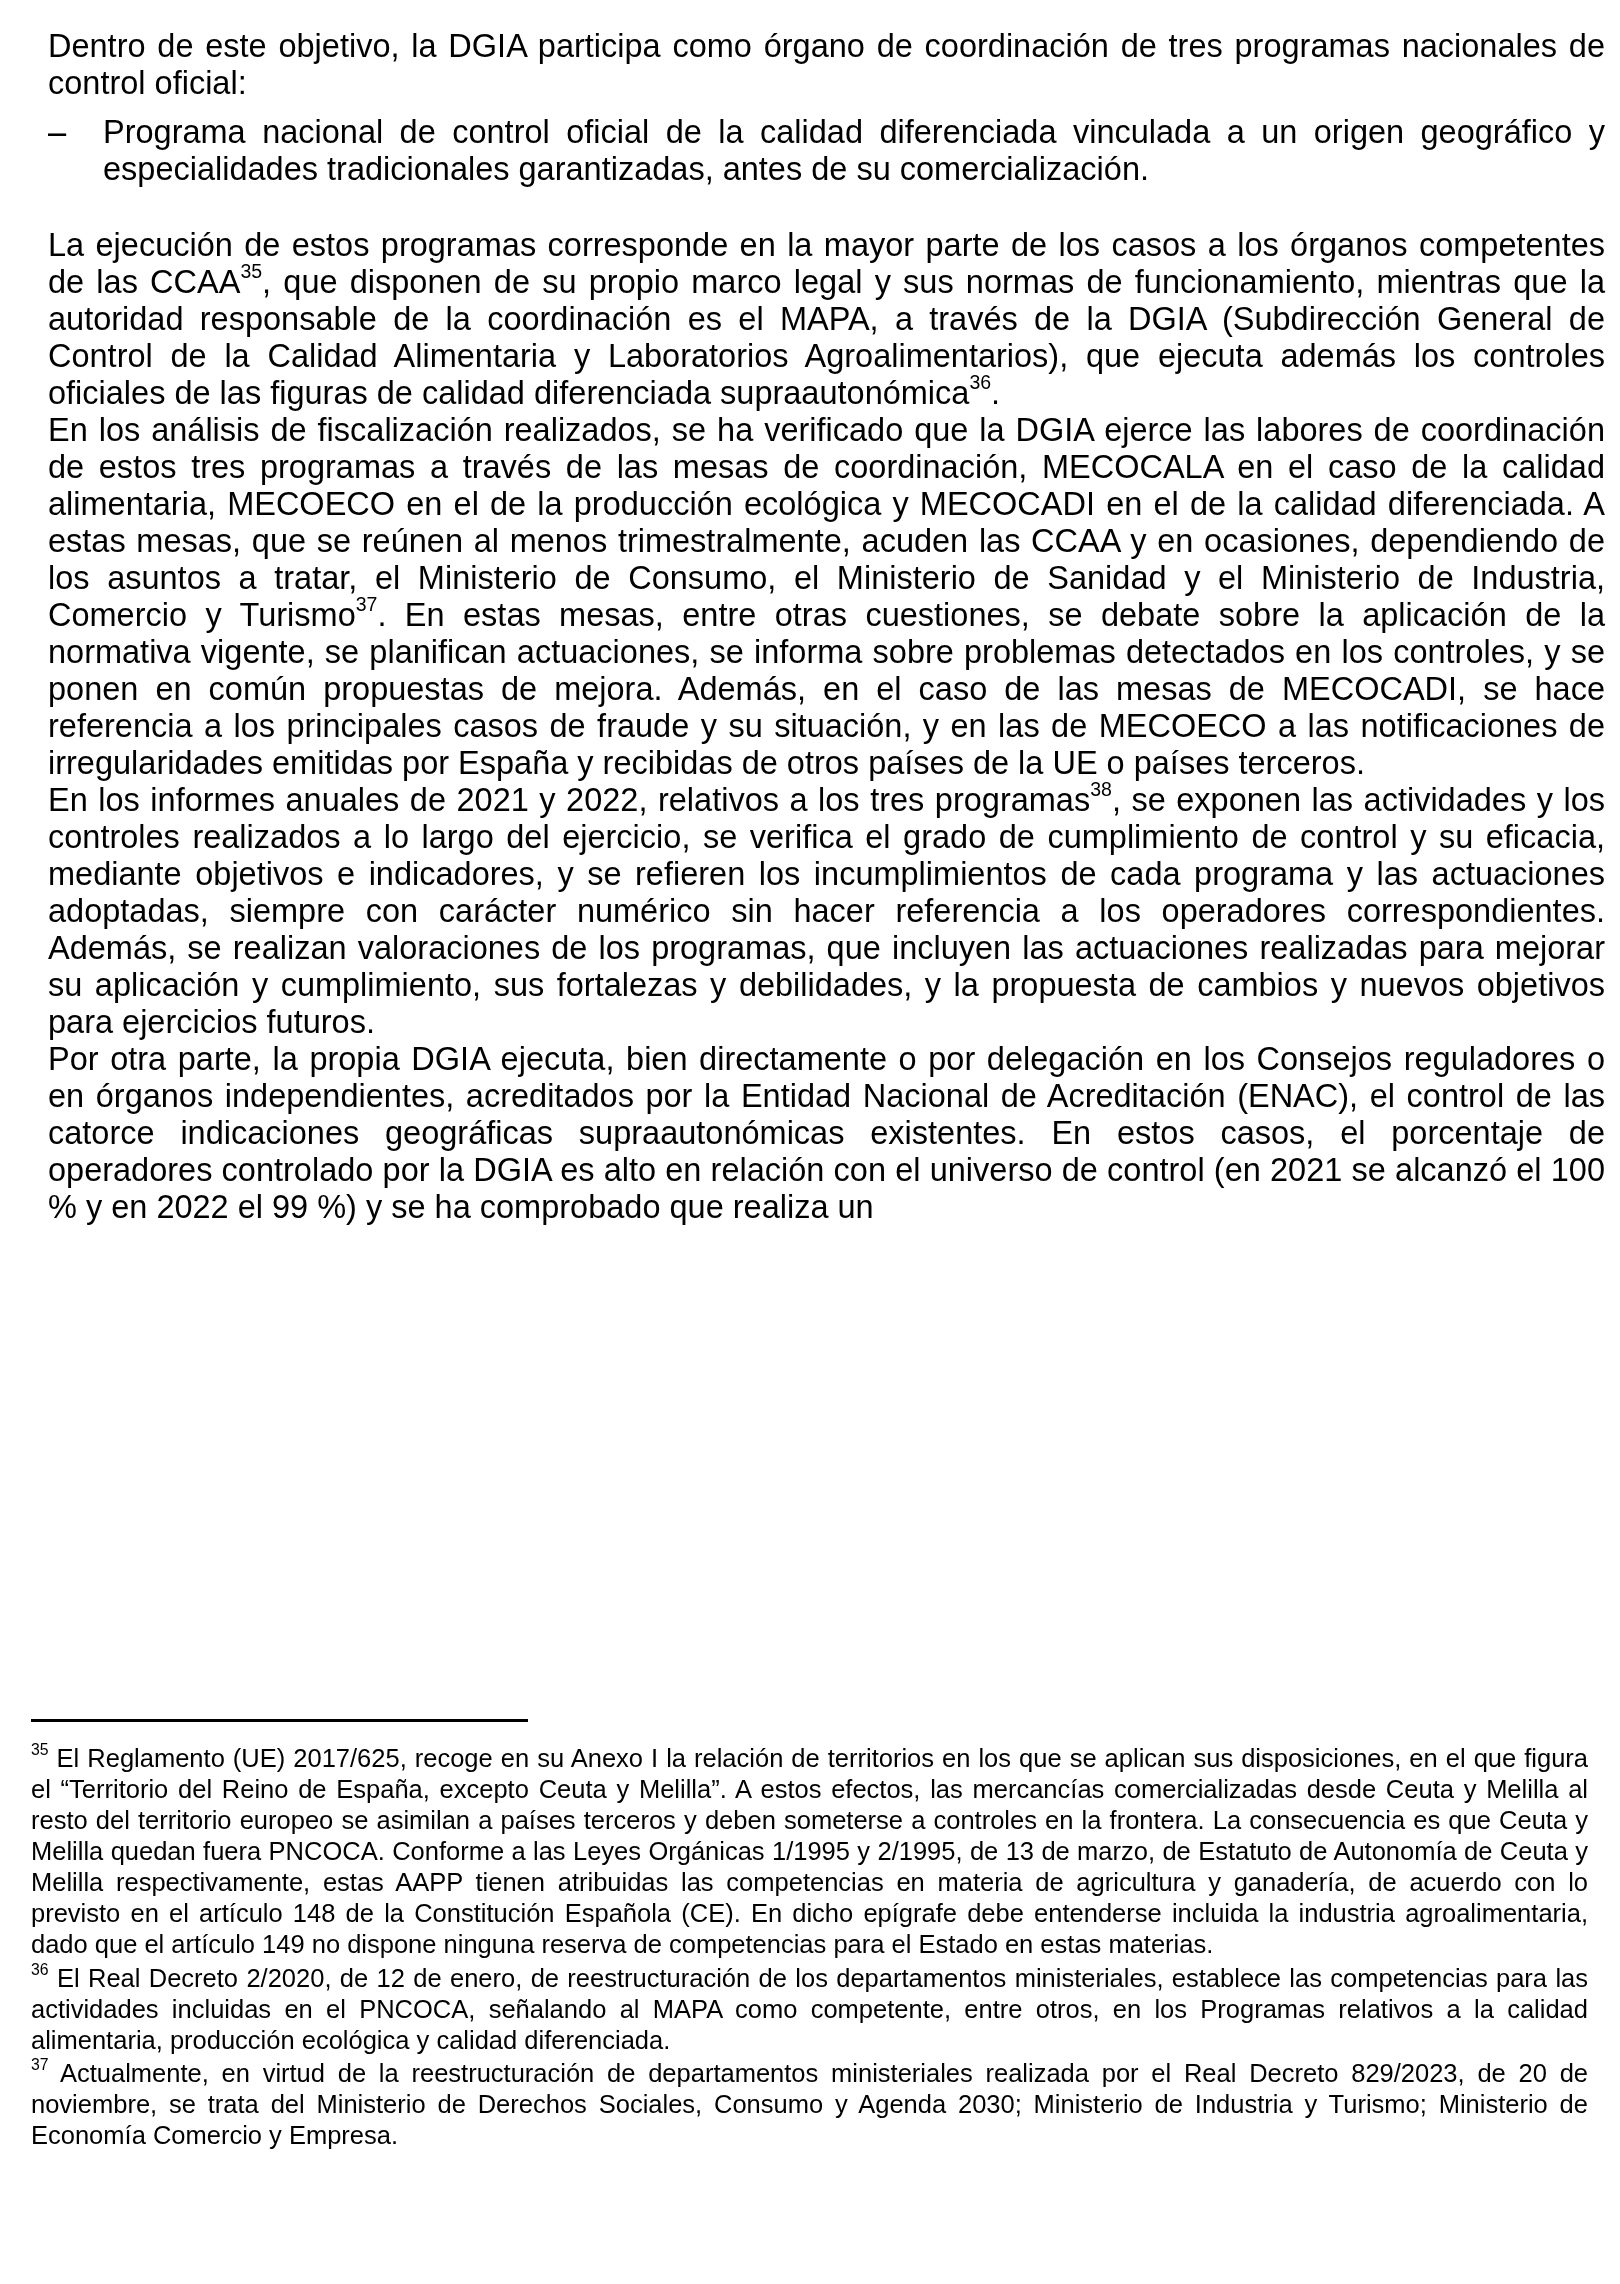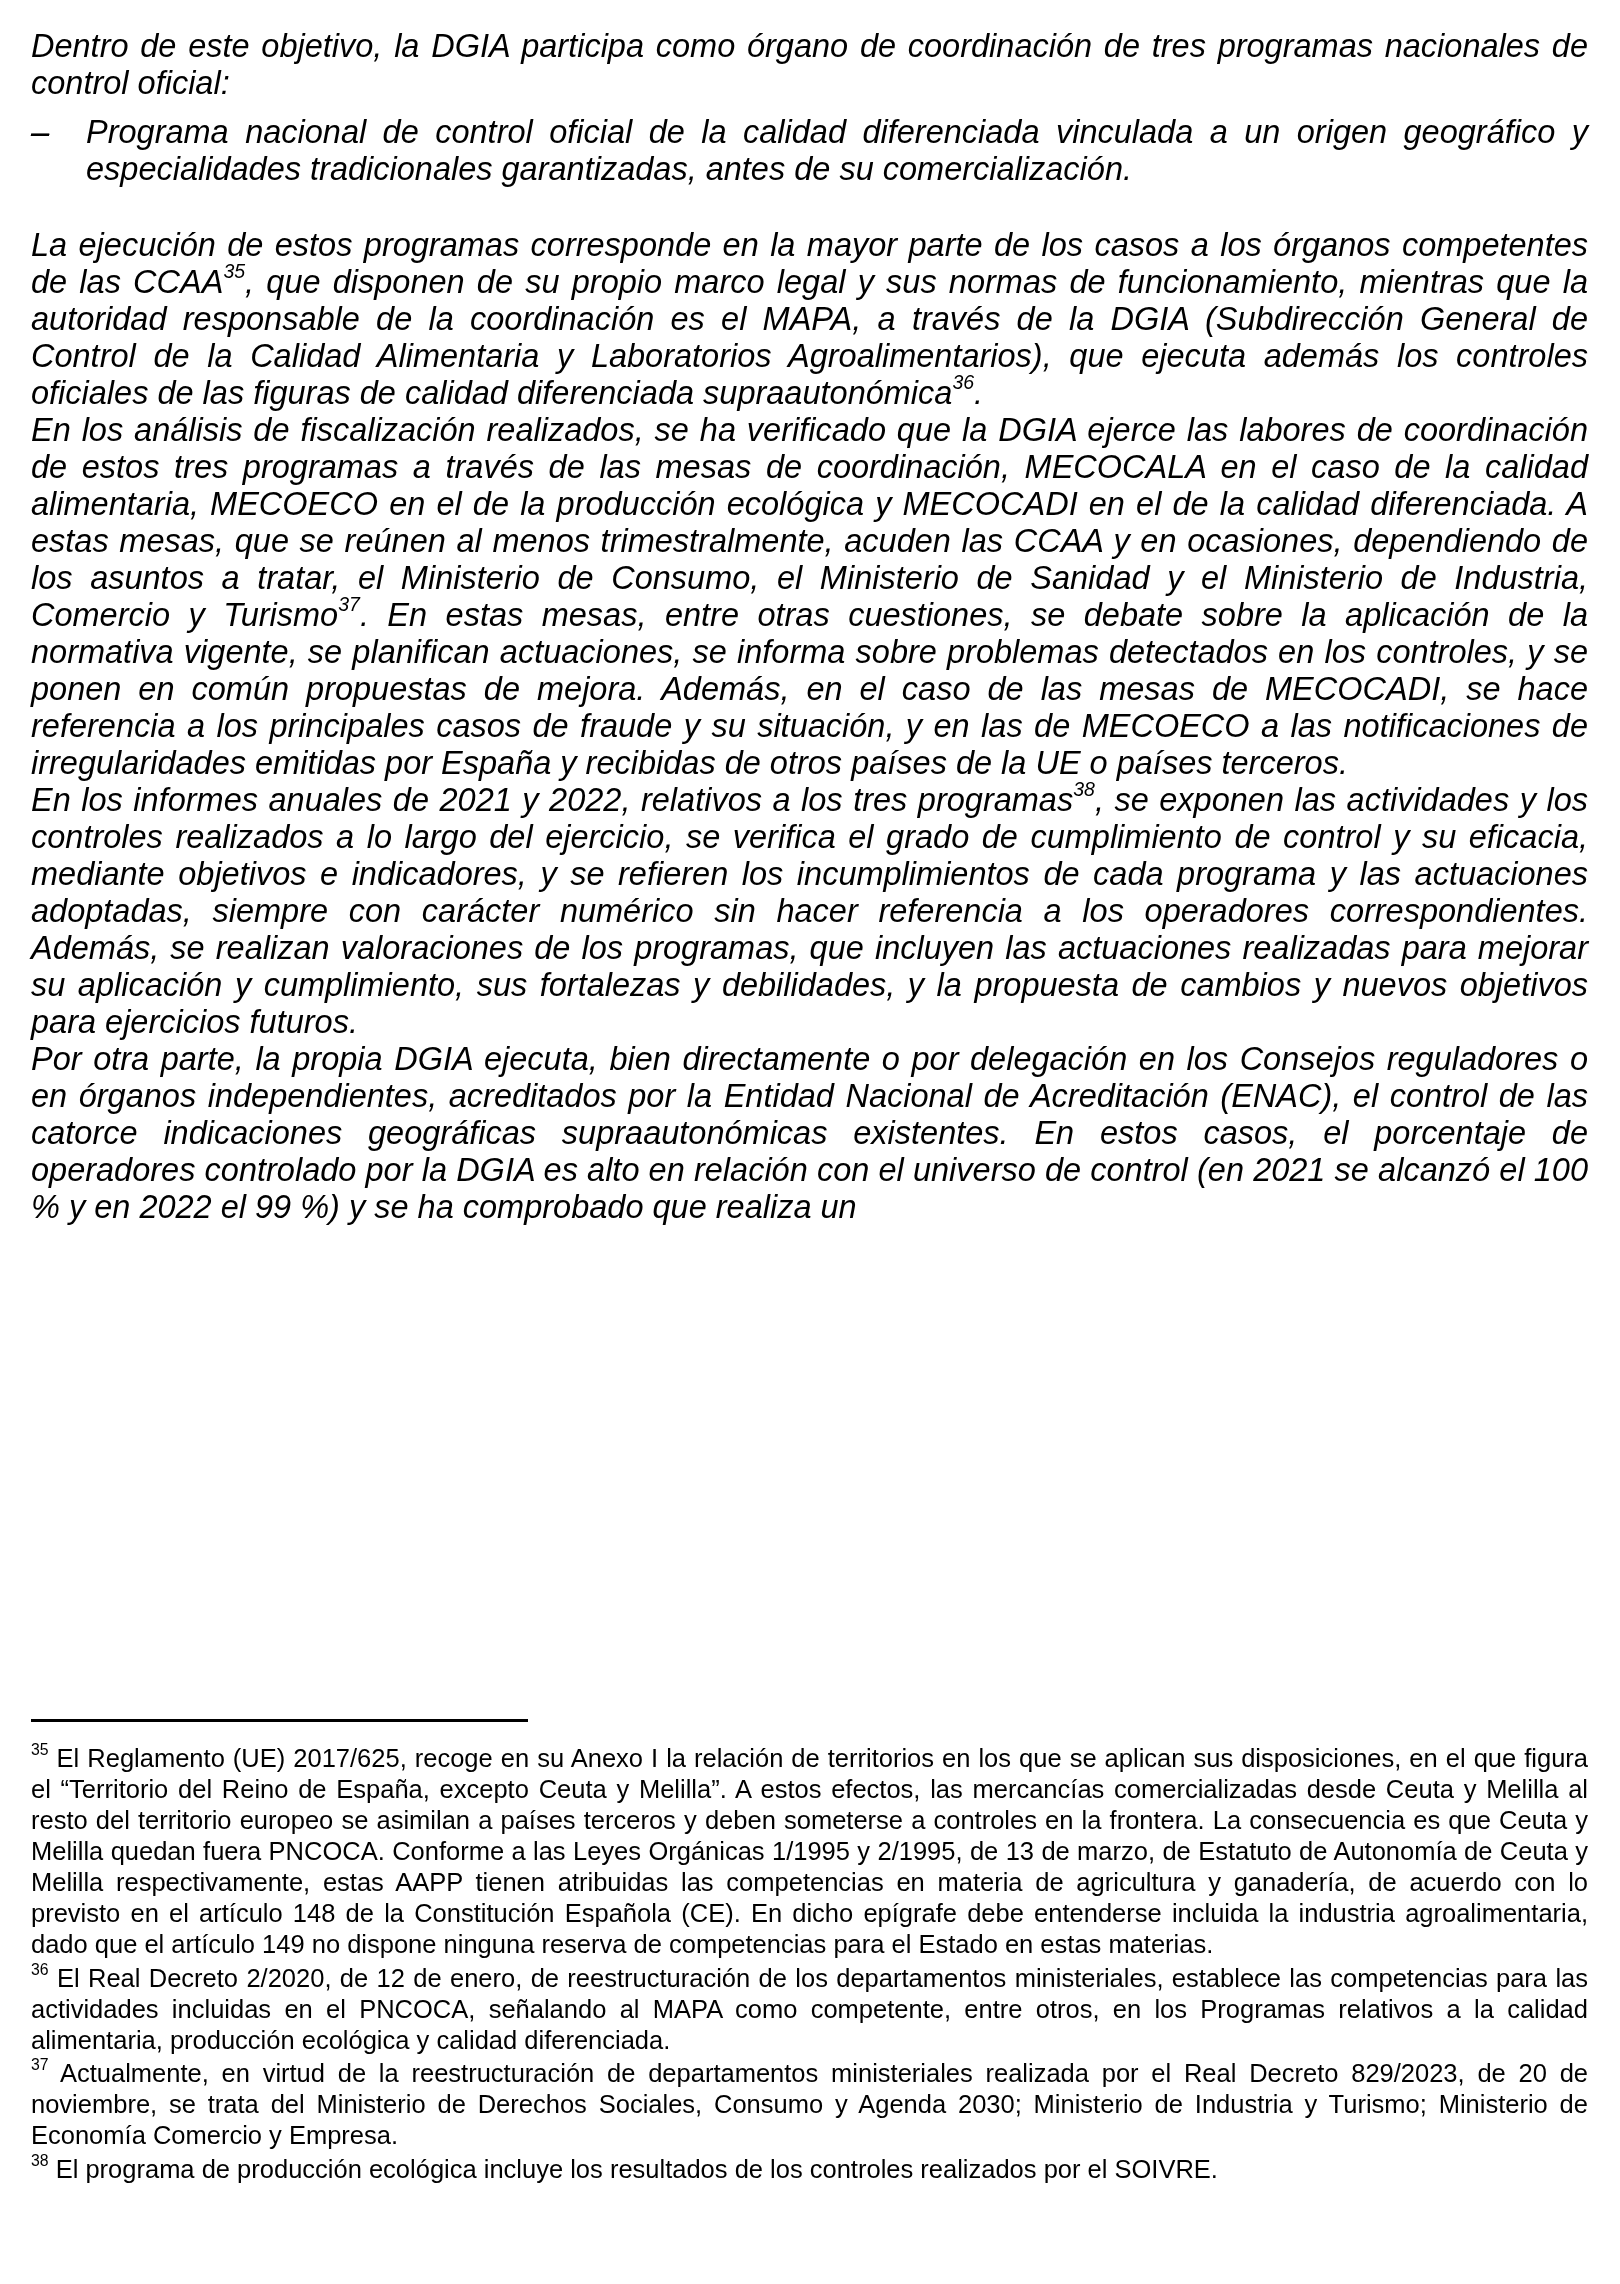--- a/index.html
+++ b/index.html
@@ -1,20 +1,20 @@
 <!DOCTYPE html>
 <html style="font-size:13px"><head>
 <meta charset="utf-8">
 <style>
   html, body { margin: 0; padding: 0; background: #ffffff; }
   body {
     width: 1621px; height: 2284px; position: relative; overflow: hidden;
     font-family: "Liberation Sans", sans-serif; color: #000000;
   }
-  .page { position: absolute; left: 31px; top: 28px; width: 1557px; font-style: italic; }
+  .page { position: absolute; left: 48px; top: 28px; width: 1557px; }
   .body-text {
     font-size: 32.5px; line-height: 37px; text-align: justify; margin: 0;
   }
   .body-text sup, .fn sup { font-size: 60%; line-height: 0; position: relative; top: -0.15em; vertical-align: super; }
   .p-intro { margin-bottom: 10px; }
   ul.bullets { list-style: none; margin: 0 0 0 0; padding: 0; }
   ul.bullets li {
     position: relative; padding-left: 55px; font-size: 32.5px; line-height: 37px;
     margin-bottom: 11.5px; text-align: justify;
   }
@@ -64,15 +64,14 @@
     <span>Por otra parte, la propia DGIA ejecuta, bien directamente o por delegación en los Consejos reguladores o en órganos independientes, acreditados por la Entidad Nacional de Acreditación (ENAC), el control de las catorce indicaciones geográficas supraautonómicas existentes. En estos casos, el porcentaje de operadores controlado por la DGIA es alto en relación con el universo de control (en 2021 se alcanzó el 100 % y en 2022 el 99 %) y se ha comprobado que realiza un</span>
   </p>
 </div>
 
 <div class="footnote-rule"></div>
 
 <div class="footnotes">
   <p class="fn"><sup>35</sup><span> El Reglamento (UE) 2017/625, recoge en su Anexo I la relación de territorios en los que se aplican sus disposiciones, en el que figura el “Territorio del Reino de España, excepto Ceuta y Melilla”. A estos efectos, las mercancías comercializadas desde Ceuta y Melilla al resto del territorio europeo se asimilan a países terceros y deben someterse a controles en la frontera. La consecuencia es que Ceuta y Melilla quedan fuera PNCOCA. Conforme a las Leyes Orgánicas 1/1995 y 2/1995, de 13 de marzo, de Estatuto de Autonomía de Ceuta y Melilla respectivamente, estas AAPP tienen atribuidas las competencias en materia de agricultura y ganadería, de acuerdo con lo previsto en el artículo 148 de la Constitución Española (CE). En dicho epígrafe debe entenderse incluida la industria agroalimentaria, dado que el artículo 149 no dispone ninguna reserva de competencias para el Estado en estas materias.</span></p>
   <p class="fn"><sup>36</sup><span> El Real Decreto 2/2020, de 12 de enero, de reestructuración de los departamentos ministeriales, establece las competencias para las actividades incluidas en el PNCOCA, señalando al MAPA como competente, entre otros, en los Programas relativos a la calidad alimentaria, producción ecológica y calidad diferenciada.</span></p>
   <p class="fn"><sup>37</sup><span> Actualmente, en virtud de la reestructuración de departamentos ministeriales realizada por el Real Decreto 829/2023, de 20 de noviembre, se trata del Ministerio de Derechos Sociales, Consumo y Agenda 2030; Ministerio de Industria y Turismo; Ministerio de Economía Comercio y Empresa.</span></p>
-  <p class="fn"><sup>38</sup><span> El programa de producción ecológica incluye los resultados de los controles realizados por el SOIVRE.</span></p>
 </div>
 
 
 </body></html>

